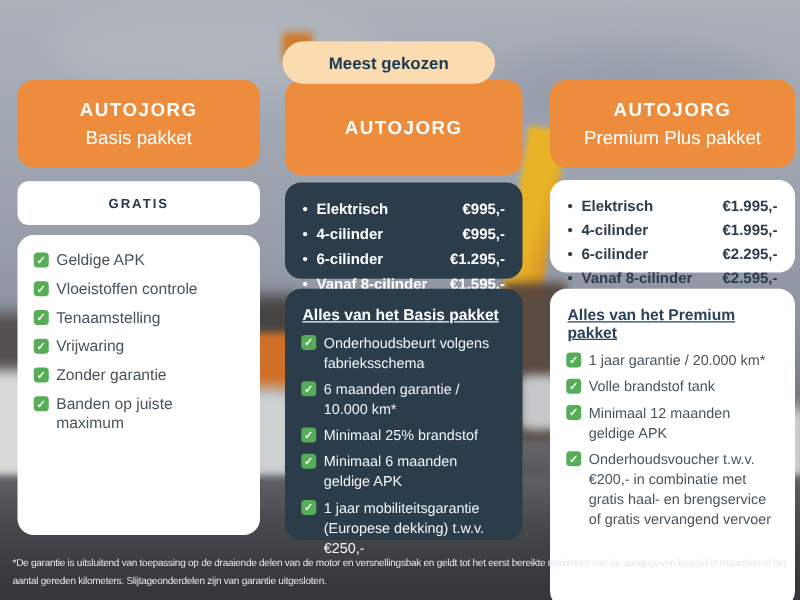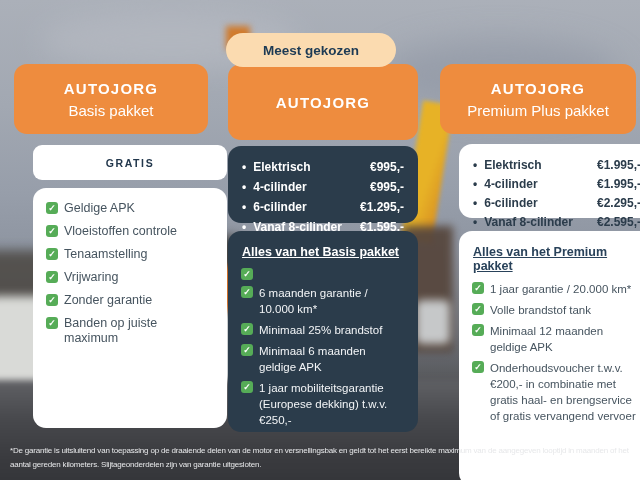--- a/index.html
+++ b/index.html
@@ -22,21 +22,21 @@
   .bldg-right { left:403px; top:226px; width:50px; height:126px; background:#57473e; filter:blur(4px); opacity:.95; }
   .car-right-sm { left:416px; top:300px; width:34px; height:44px; border-radius:6px; background:#c6c8c9; filter:blur(4px); }
   .car-right { left:596px; top:326px; width:50px; height:70px; border-radius:8px; background:#d0d2d3; filter:blur(5px); }
   .asphalt { left:-10px; top:380px; width:660px; height:110px; background:linear-gradient(180deg,#606165 0%,#48494d 35%,#3a3b3f 70%,#333438 100%); filter:blur(3px); }
 
   
   .card { position:absolute; border-radius:13px; box-sizing:border-box; }
   .hdr { background:#EE8C3E; color:#fff; text-align:center; display:flex; flex-direction:column; justify-content:center; gap:5px; }
   .brand { font-weight:bold; font-size:15px; letter-spacing:1.2px; }
   .pkg { font-size:15px; }
-  .white { background:#fff; color:#31465A;margin-left:19px; }
+  .white { background:#fff; color:#31465A; }
   .navy { background:#2B3C4B; color:#fff; }
   .gratis { display:flex; align-items:center; justify-content:center; font-weight:bold; font-size:10.5px; letter-spacing:1.6px; color:#22374C; border-radius:9px; }
 
   .badge { position:absolute; left:226px; top:33px; width:170px; height:34px; background:#FBDBB0;
            border-radius:17px; display:flex; align-items:center; justify-content:center;
            color:#1C3A54; font-weight:bold; font-size:13.5px; z-index:3; }
 
   .feat-list { padding:13px 13px 10px 13px; }
   .feat { display:flex; gap:6px; margin-bottom:8px; font-size:12.5px; color:#46545F; line-height:15px; }
   .navy .feat { color:#F3F5F7; margin-bottom:5px; font-size:11.5px; line-height:16px; }
@@ -133,20 +133,21 @@
     </div>
     <div class="price-row">
       <span><span class="blt">•</span><span>Vanaf 8-cilinder</span></span>
       <span>€1.595,-</span>
     </div>
   </div>
   <div class="card navy feat-list" style="left:228px; top:231px; width:190px; height:201px;">
     <div class="includes-title">Alles van het Basis pakket</div>
     <div class="feat">
       <span class="chk">✓</span>
+      <span>Onderhoudsbeurt volgens fabrieksschema</span>
     </div>
     <div class="feat">
       <span class="chk">✓</span>
       <span>6 maanden garantie / 10.000 km*</span>
     </div>
     <div class="feat">
       <span class="chk">✓</span>
       <span>Minimaal 25% brandstof</span>
     </div>
     <div class="feat">

